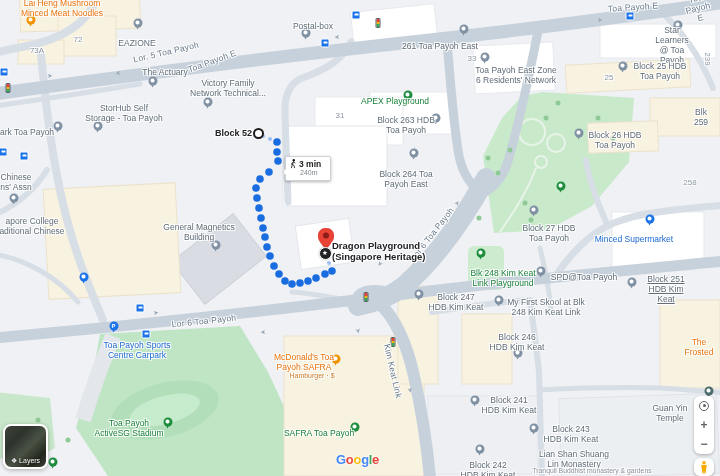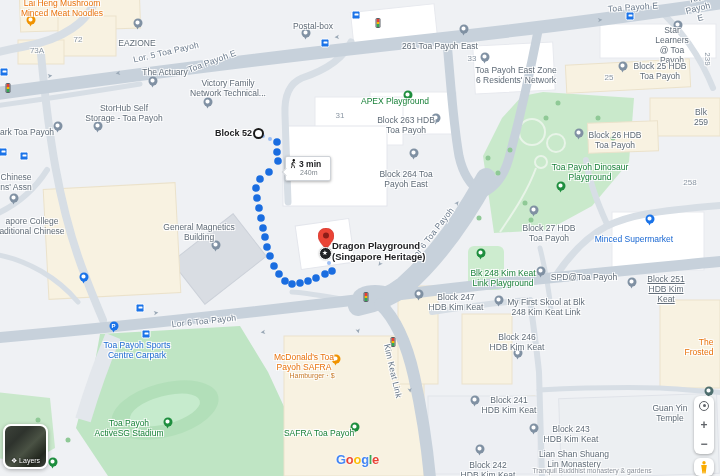--- a/index.html
+++ b/index.html
@@ -237,37 +237,35 @@
     <div class="lbl green" style="left: 371px; top: 101px; transform: translate(-50%, -50%); margin-left: 24px;">APEX Playground</div>
     <div class="lbl " style="left: 516px; top: 75px; transform: translate(-50%, -50%);">Toa Payoh East Zone
 6 Residents' Network</div>
     <div class="lbl " style="left: 672px; top: 45px; transform: translate(-50%, -50%);">Star Learners
 @ Toa Payoh</div>
     <div class="lbl " style="left: 660px; top: 71px; transform: translate(-50%, -50%);">Block 25 HDB
 Toa Payoh</div>
     <div class="lbl " style="left: 701px; top: 117px; transform: translate(-50%, -50%);">Blk 259</div>
     <div class="lbl " style="left: 615px; top: 140px; transform: translate(-50%, -50%);">Block 26 HDB
 Toa Payoh</div>
-    <div class="lbl green" style="left: 590px; top: 172px; transform: translate(-50%, -50%);">Toa Payoh Dinosaur
-Playground</div>
     <div class="lbl " style="left: 549px; top: 233px; transform: translate(-50%, -50%);">Block 27 HDB
 Toa Payoh</div>
     <div class="lbl blue" style="left: 634px; top: 239px; transform: translate(-50%, -50%);">Minced Supermarket</div>
     <div class="lbl green" style="left: 503px; top: 278px; transform: translate(-50%, -50%);">Blk 248 Kim Keat
 Link Playground</div>
     <div class="lbl " style="left: 584px; top: 277px; transform: translate(-50%, -50%);">SPD@Toa Payoh</div>
     <div class="lbl " style="left: 666px; top: 289px; transform: translate(-50%, -50%); text-decoration: underline;">Block 251
 HDB Kim Keat</div>
     <div class="lbl " style="left: 456px; top: 302px; transform: translate(-50%, -50%);">Block 247
 HDB Kim Keat</div>
     <div class="lbl " style="left: 546px; top: 307px; transform: translate(-50%, -50%);">My First Skool at Blk
 248 Kim Keat Link</div>
     <div class="lbl " style="left: 517px; top: 342px; transform: translate(-50%, -50%);">Block 246
 HDB Kim Keat</div>
-    <div class="lbl orange" style="left: 699px; top: 347px; transform: translate(-50%, -50%); text-align: right;">The Frosted</div>
+    <div class="lbl orange" style="left: 699px; top: 347px; transform: translate(-50%, -50%);">The Frosted</div>
     <div class="lbl " style="left: 670px; top: 413px; transform: translate(-50%, -50%);">Guan Yin Temple</div>
     <div class="lbl " style="left: 509px; top: 405px; transform: translate(-50%, -50%);">Block 241
 HDB Kim Keat</div>
     <div class="lbl " style="left: 571px; top: 434px; transform: translate(-50%, -50%);">Block 243
 HDB Kim Keat</div>
     <div class="lbl " style="left: 488px; top: 470px; transform: translate(-50%, -50%);">Block 242
 HDB Kim Keat</div>
     <div class="lbl " style="left: 574px; top: 459px; transform: translate(-50%, -50%);">Lian Shan Shuang
 Lin Monastery</div>
     <div class="lbl sub" style="left: 592px; top: 471px; transform: translate(-50%, -50%);">Tranquil Buddhist monastery &amp; gardens</div>

